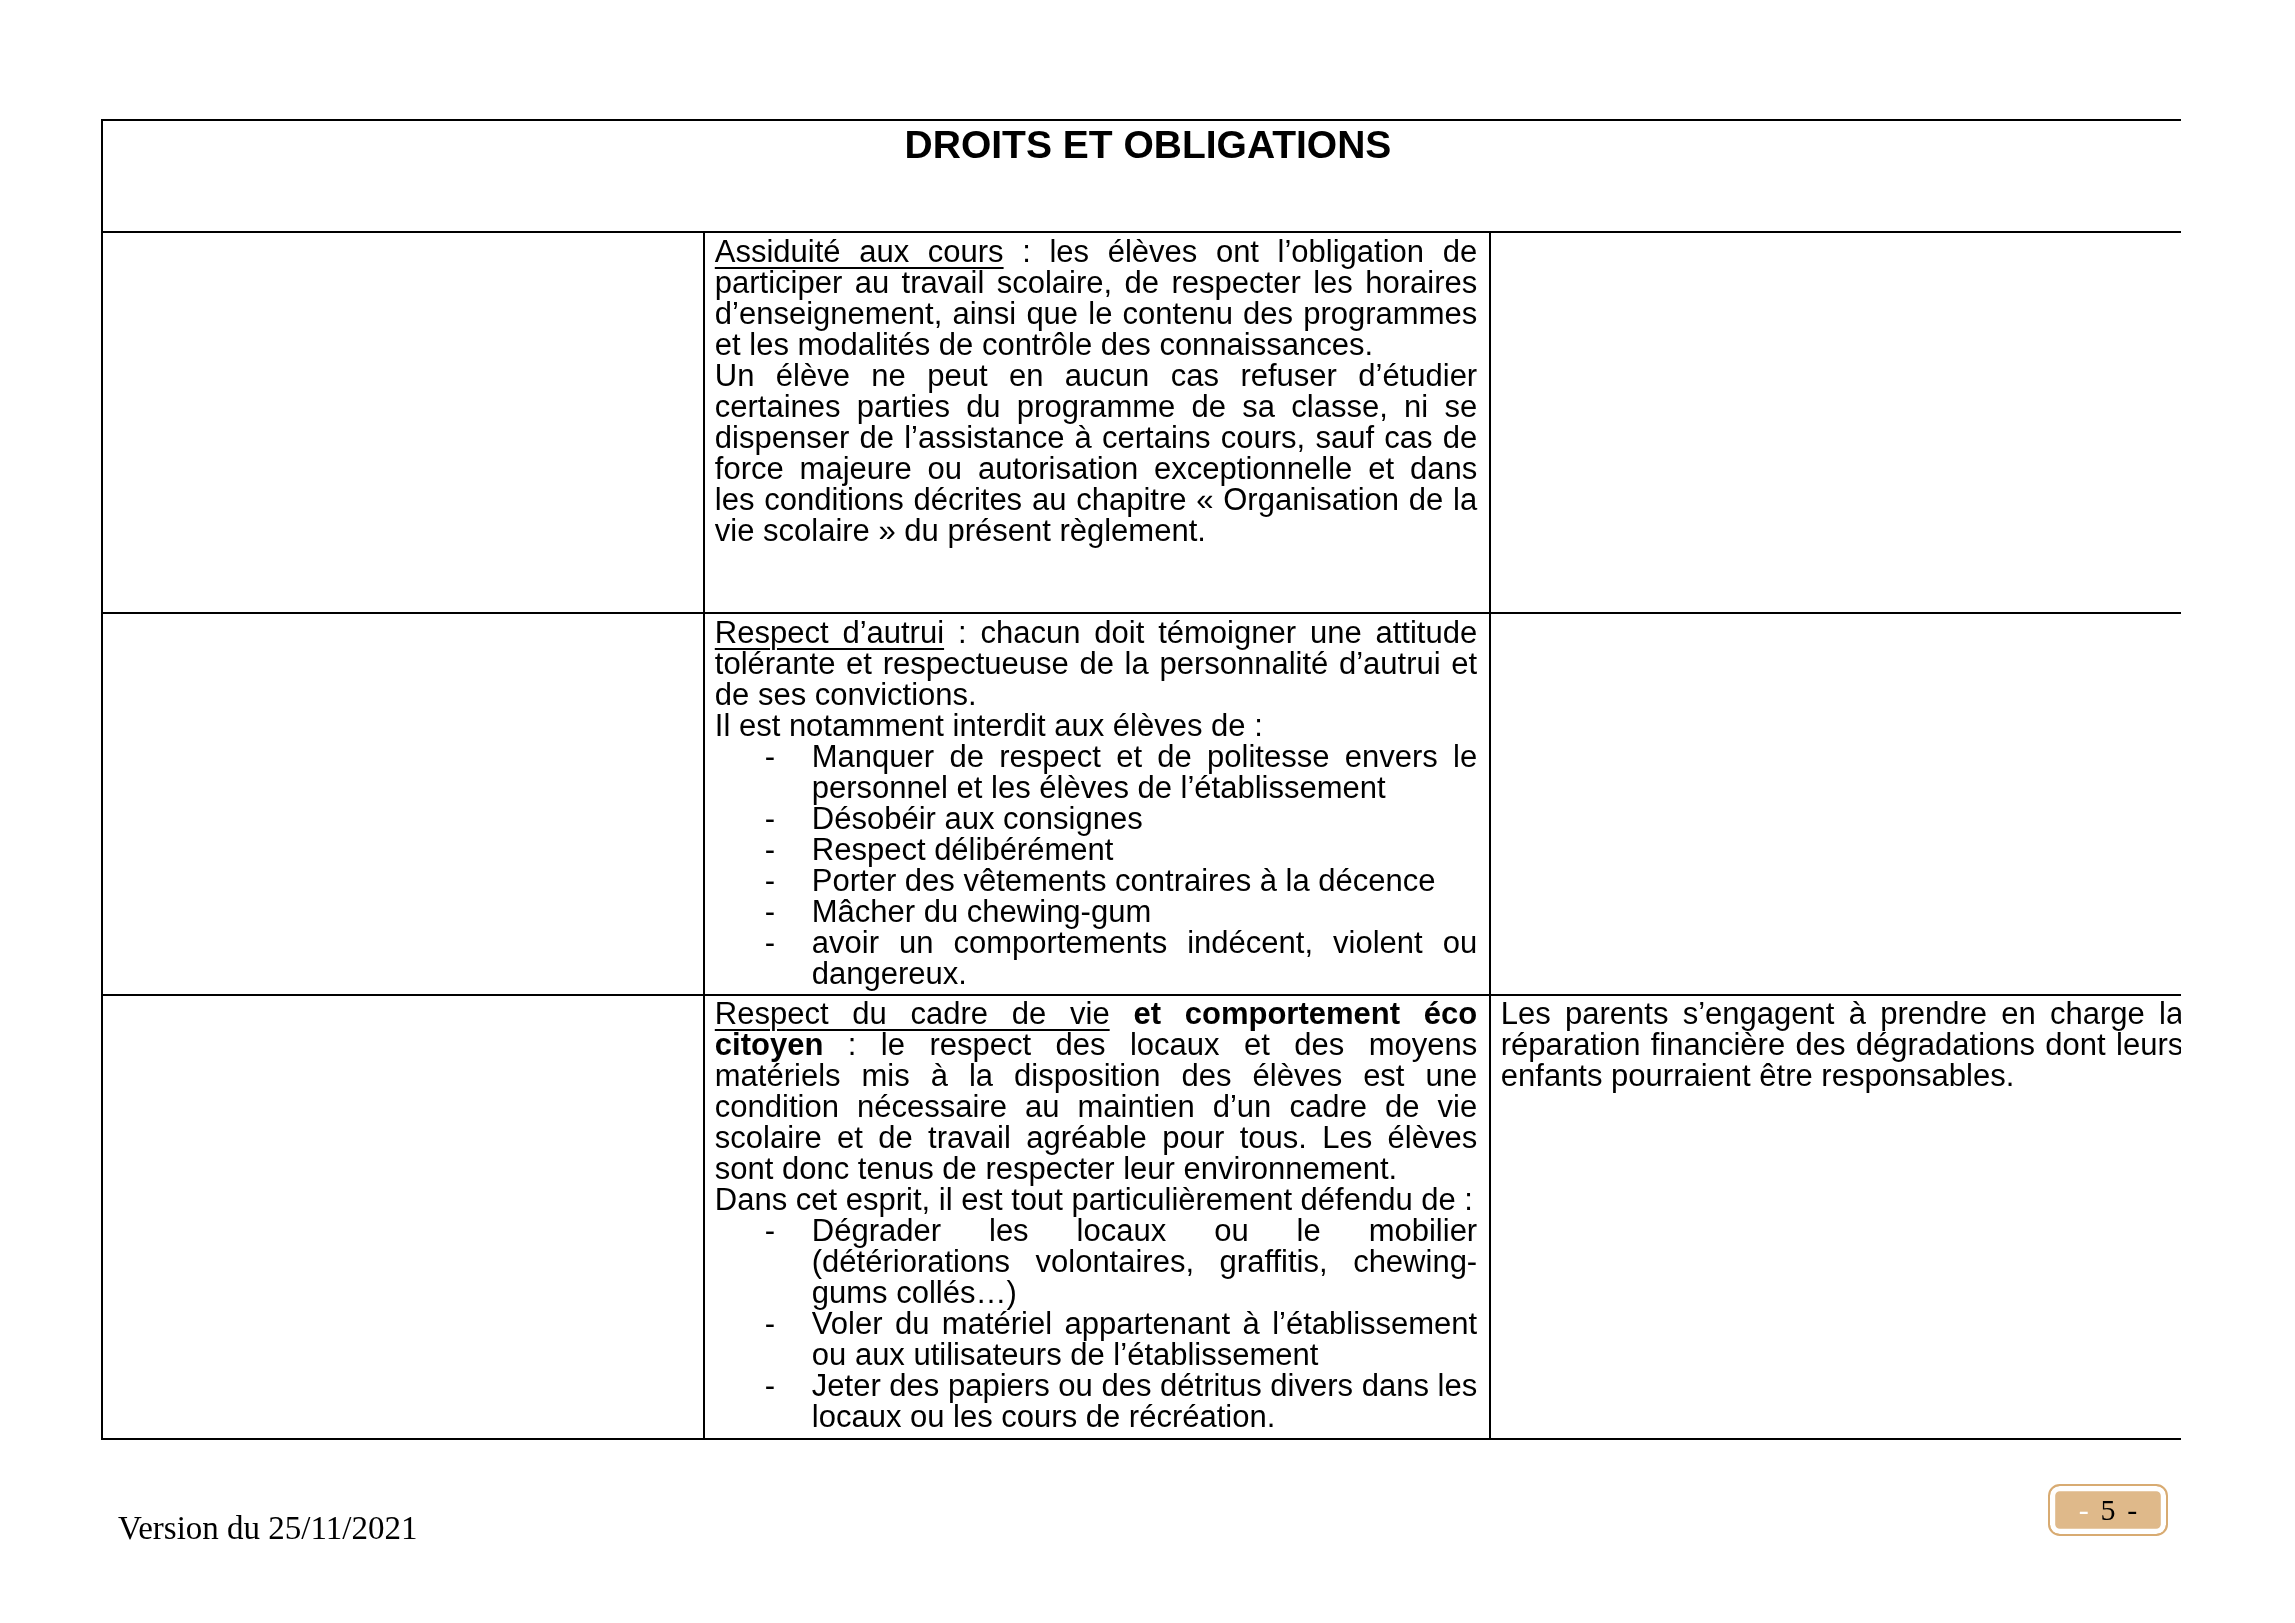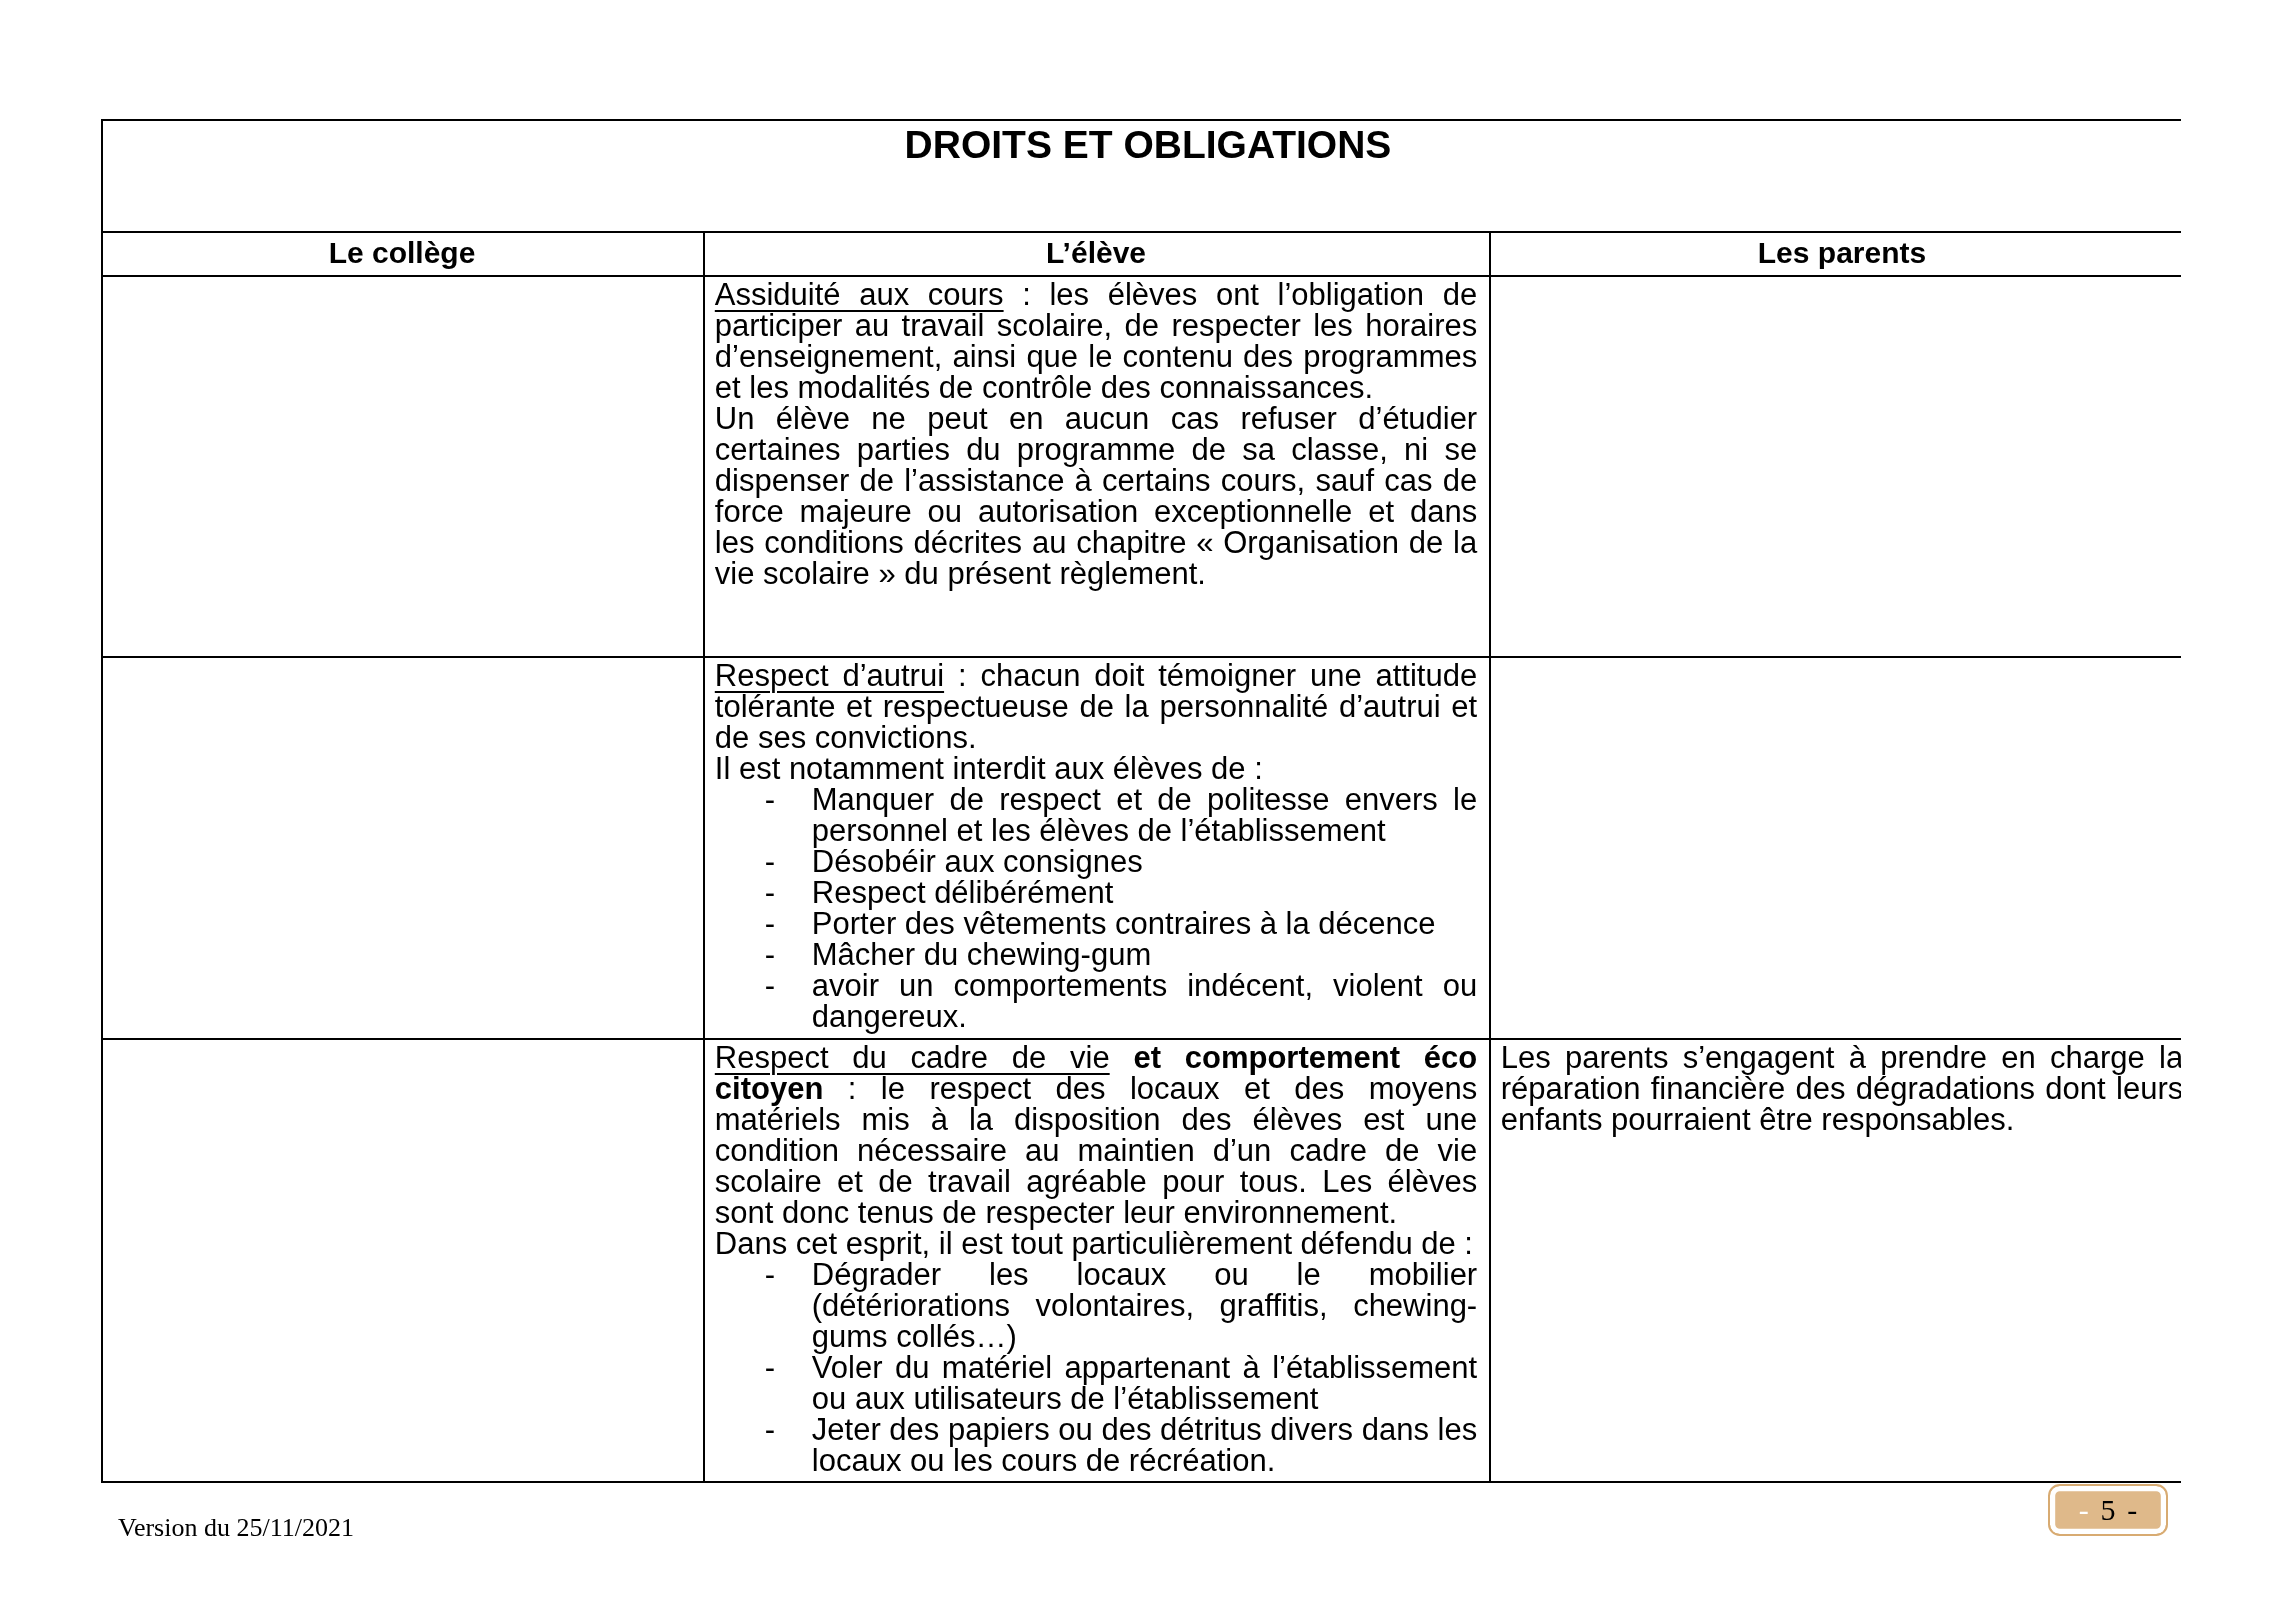--- a/index.html
+++ b/index.html
@@ -72,21 +72,21 @@
     left: 50px;
     top: 0;
   }
   .spread { text-align: justify; text-align-last: justify; }
 
   .version {
     position: absolute;
     left: 118px;
     top: 1509px;
     font-family: "Liberation Serif", serif;
-    font-size: 26px;
+    font-size: 33px;
     line-height: 38px;
     color: #000000;
   }
   .pagebox {
     position: absolute;
     left: 2048px;
     top: 1484px;
     width: 120px;
     height: 52px;
     box-sizing: border-box;
@@ -116,25 +116,20 @@
       <col style="width:706px">
     </colgroup>
 
     <tbody>
         <tr class="title-row">
       <td class="title-cell" colspan="3">
         <div class="doc-title">DROITS ET OBLIGATIONS</div>
       </td>
     </tr>
 
-    <tr class="header-row">
-      <th class="hdr">Le collège</th>
-      <th class="hdr">L’élève</th>
-      <th class="hdr">Les parents</th>
-    </tr>
 
     <tr class="r-assiduite">
       <td class="body-cell"></td>
       <td class="body-cell">
         <p class="para"><span class="u">Assiduité aux cours</span><span> : les élèves ont l’obligation de participer au travail scolaire, de respecter les horaires d’enseignement, ainsi que le contenu des programmes et les modalités de contrôle des connaissances.</span></p>
         <p class="para">Un élève ne peut en aucun cas refuser d’étudier certaines parties du programme de sa classe, ni se dispenser de l’assistance à certains cours, sauf cas de force majeure ou autorisation exceptionnelle et dans les conditions décrites au chapitre « Organisation de la vie scolaire » du présent règlement.</p>
       </td>
       <td class="body-cell"></td>
     </tr>
 

